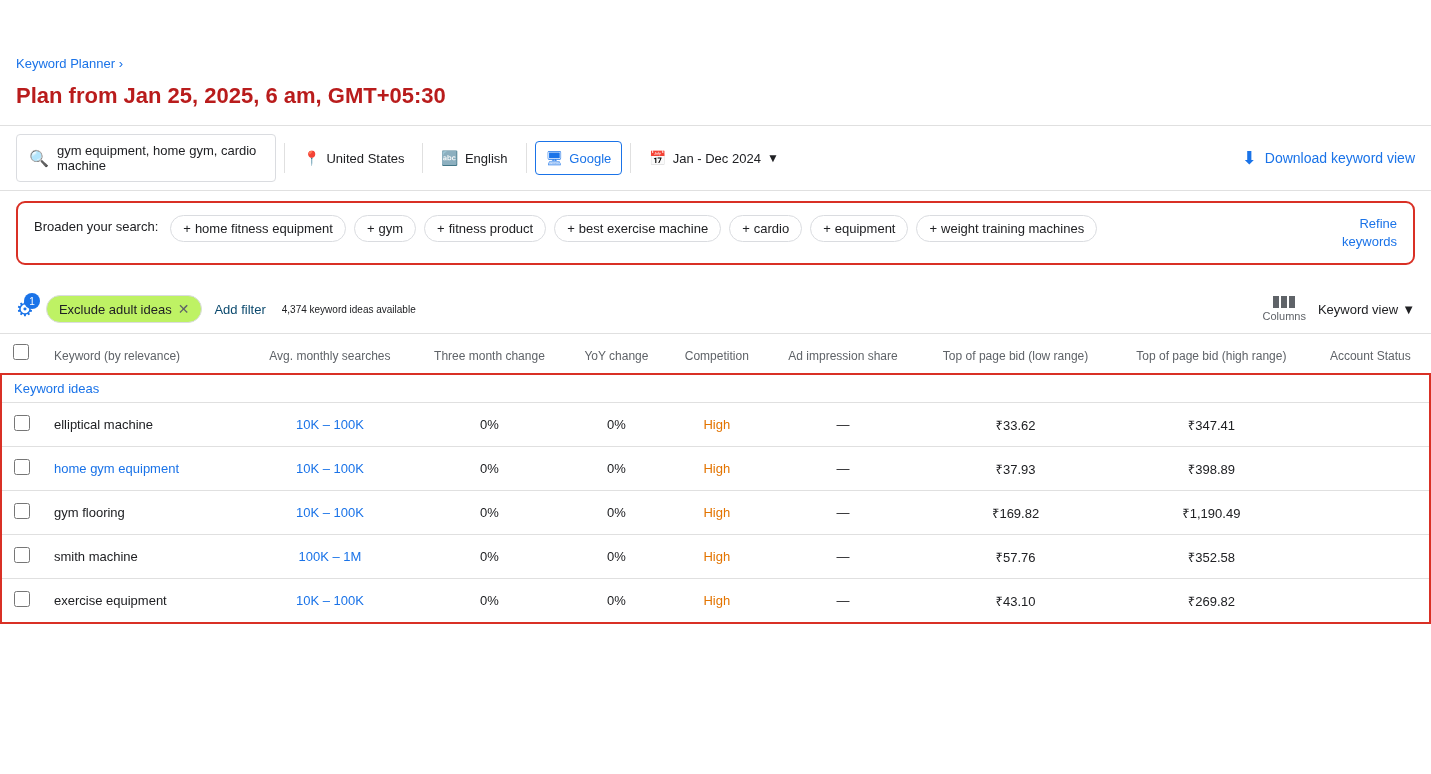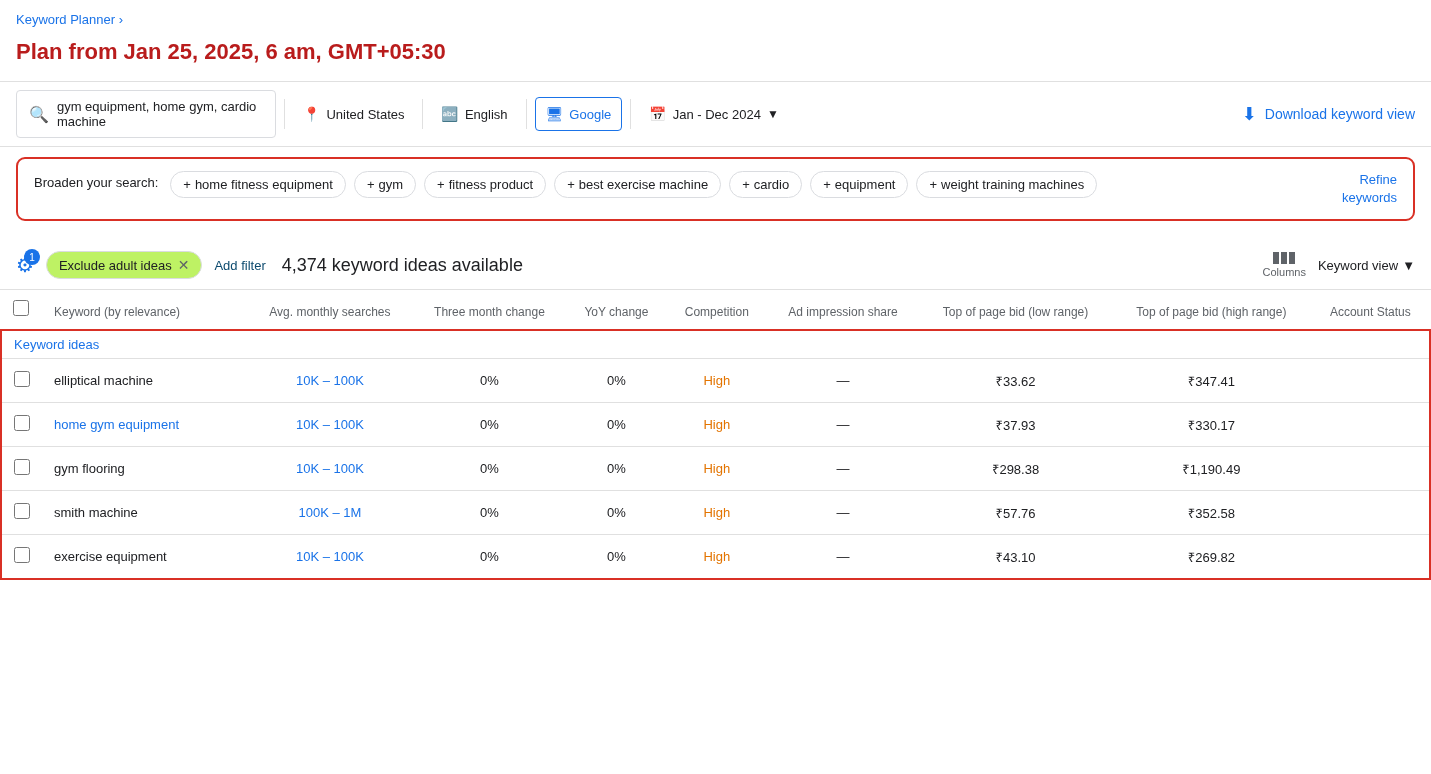--- a/index.html
+++ b/index.html
@@ -1,18 +1,18 @@
 <!DOCTYPE html>
 <html><head>
   <meta charset="utf-8">
   <style>
     * { box-sizing: border-box; margin: 0; padding: 0; }
     body { font-family: Arial, sans-serif; font-size: 13px; background: #fff; color: #202124; }
 
-    .breadcrumb { padding: 12px 16px 4px; }
+    .breadcrumb { padding: 12px 16px 4px; margin-top: 44px; }
     .breadcrumb a { color: #1a73e8; text-decoration: none; font-size: 13px; }
     .breadcrumb span { font-size: 13px; color: #1a73e8; }
 
     .page-title { font-size: 22px; font-weight: 700; padding: 8px 16px 16px; color: #b91c1c; }
 
     .toolbar { display: flex; align-items: center; padding: 8px 16px; border-top: 1px solid #e0e0e0; border-bottom: 1px solid #e0e0e0; gap: 8px; background: #fff; }
     .toolbar-search { display: flex; align-items: center; gap: 8px; border: 1px solid #dadce0; border-radius: 4px; padding: 8px 12px; min-width: 260px; }
     .toolbar-search span.search-icon { color: #5f6368; font-size: 16px; }
     .toolbar-divider { width: 1px; height: 30px; background: #e0e0e0; }
     .toolbar-item { display: flex; align-items: center; gap: 6px; padding: 8px 10px; font-size: 13px; color: #202124; cursor: pointer; border-radius: 4px; }
@@ -26,21 +26,21 @@
     .broaden-chip { display: flex; align-items: center; gap: 4px; border: 1px solid #dadce0; border-radius: 20px; padding: 5px 12px; font-size: 13px; cursor: pointer; color: #202124; background: #fff; }
     .refine-btn { margin-left: auto; color: #1a73e8; font-size: 13px; font-weight: 500; cursor: pointer; white-space: nowrap; text-align: right; min-width: 80px; line-height: 1.4; }
 
     .filter-bar { display: flex; align-items: center; padding: 10px 16px; gap: 12px; border-bottom: 1px solid #e0e0e0; }
     .filter-icon-wrapper { position: relative; display: inline-flex; }
     .filter-icon { color: #1a73e8; font-size: 20px; cursor: pointer; }
     .filter-badge { position: absolute; top: -4px; right: -6px; background: #1a73e8; color: #fff; border-radius: 50%; width: 16px; height: 16px; font-size: 10px; display: flex; align-items: center; justify-content: center; }
     .filter-chip { display: flex; align-items: center; gap: 6px; border: 1px solid #dadce0; border-radius: 20px; padding: 5px 12px; font-size: 13px; cursor: pointer; color: #202124; background: #bef264; }
     .filter-chip .close-x { color: #5f6368; font-size: 14px; }
     .add-filter-btn { color: #0c4a6e; font-size: 13px; cursor: pointer; }
-    .keyword-count { font-size: 18px; font-weight: 500; color: #202124; margin-left: 4px; }
+    .keyword-count { font-size: 10px; font-weight: 500; color: #202124; margin-left: 4px; }
     .view-controls { margin-left: auto; display: flex; align-items: center; gap: 12px; }
     .columns-btn { display: flex; flex-direction: column; align-items: center; gap: 2px; cursor: pointer; color: #5f6368; font-size: 11px; }
     .columns-icon { display: grid; grid-template-columns: repeat(3,6px); gap: 2px; }
     .col-bar { width: 6px; height: 12px; background: #5f6368; }
     .keyword-view-btn { display: flex; align-items: center; gap: 4px; color: #202124; font-size: 13px; cursor: pointer; }
 
     .table-container { overflow-x: auto; }
     table { width: 100%; border-collapse: collapse; font-size: 13px; }
     thead th { padding: 10px 12px; text-align: left; font-weight: 500; color: #5f6368; font-size: 12px; border-bottom: 1px solid #e0e0e0; white-space: nowrap; vertical-align: bottom; }
     tbody tr { border-bottom: 1px solid #e0e0e0; }
@@ -224,34 +224,34 @@
         <td class="checkbox-cell">
           <input type="checkbox" style="">
         </td>
         <td class="keyword-cell blue">home gym equipment</td>
         <td class="num-cell blue">10K – 100K</td>
         <td class="num-cell">0%</td>
         <td class="num-cell">0%</td>
         <td class="num-cell orange-val">High</td>
         <td class="dash-cell">—</td>
         <td class="num-cell">₹37.93</td>
-        <td class="num-cell">₹330.17</td>
+        <td class="num-cell">₹398.89</td>
         <td class="num-cell"></td>
       </tr>
       <tr style="border-left: 2px solid #d93025; border-right: 2px solid #d93025;">
         <td class="checkbox-cell">
           <input type="checkbox" style="">
         </td>
         <td class="keyword-cell">gym flooring</td>
         <td class="num-cell blue">10K – 100K</td>
         <td class="num-cell">0%</td>
         <td class="num-cell">0%</td>
         <td class="num-cell orange-val">High</td>
         <td class="dash-cell">—</td>
-        <td class="num-cell">₹298.38</td>
+        <td class="num-cell">₹169.82</td>
         <td class="num-cell">₹1,190.49</td>
         <td class="num-cell"></td>
       </tr>
       <tr style="border-left: 2px solid #d93025; border-right: 2px solid #d93025;">
         <td class="checkbox-cell">
           <input type="checkbox" style="">
         </td>
         <td class="keyword-cell">smith machine</td>
         <td class="num-cell blue">100K – 1M</td>
         <td class="num-cell">0%</td>

